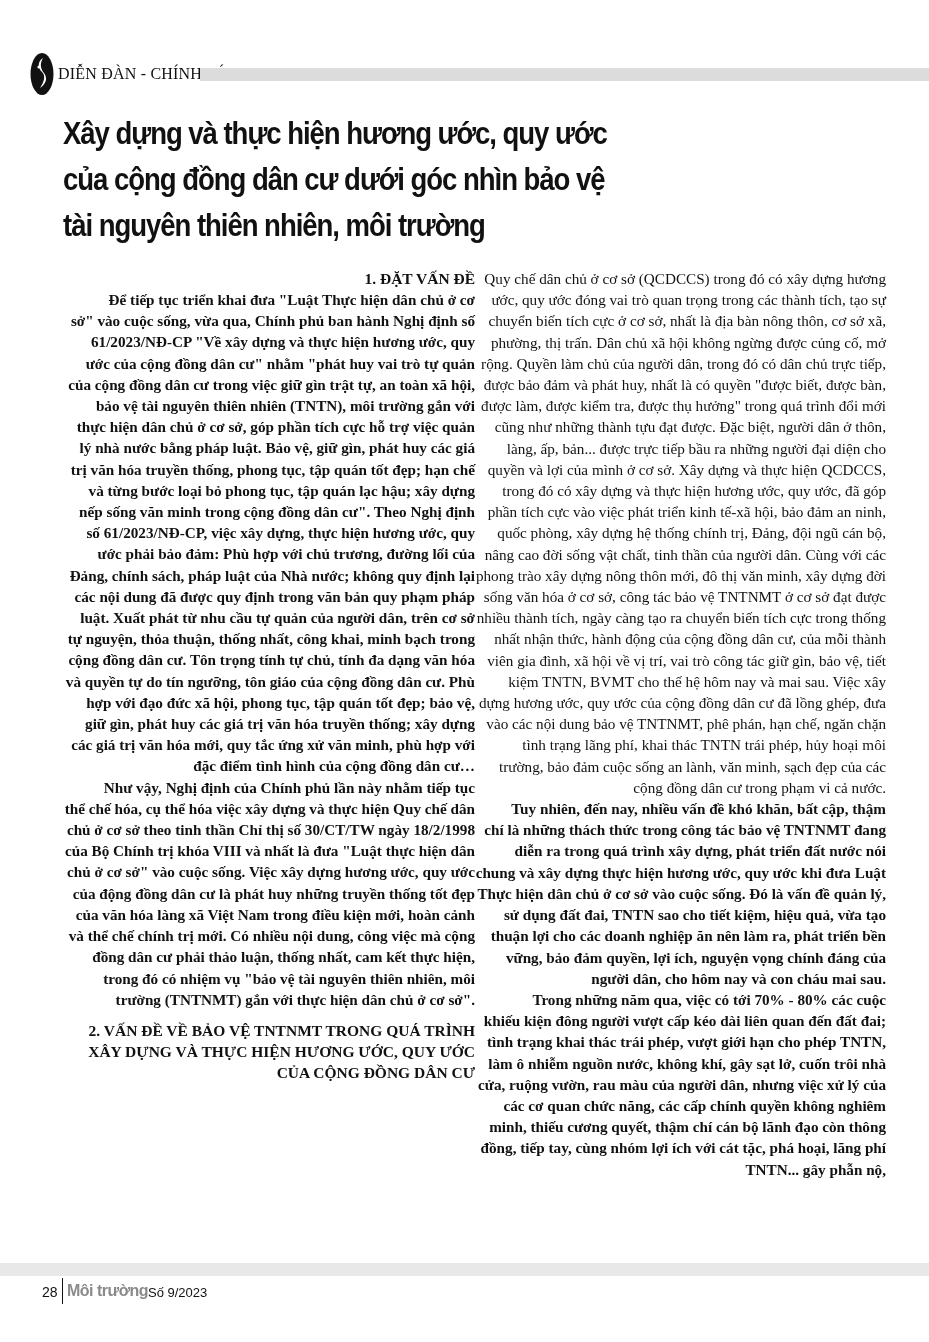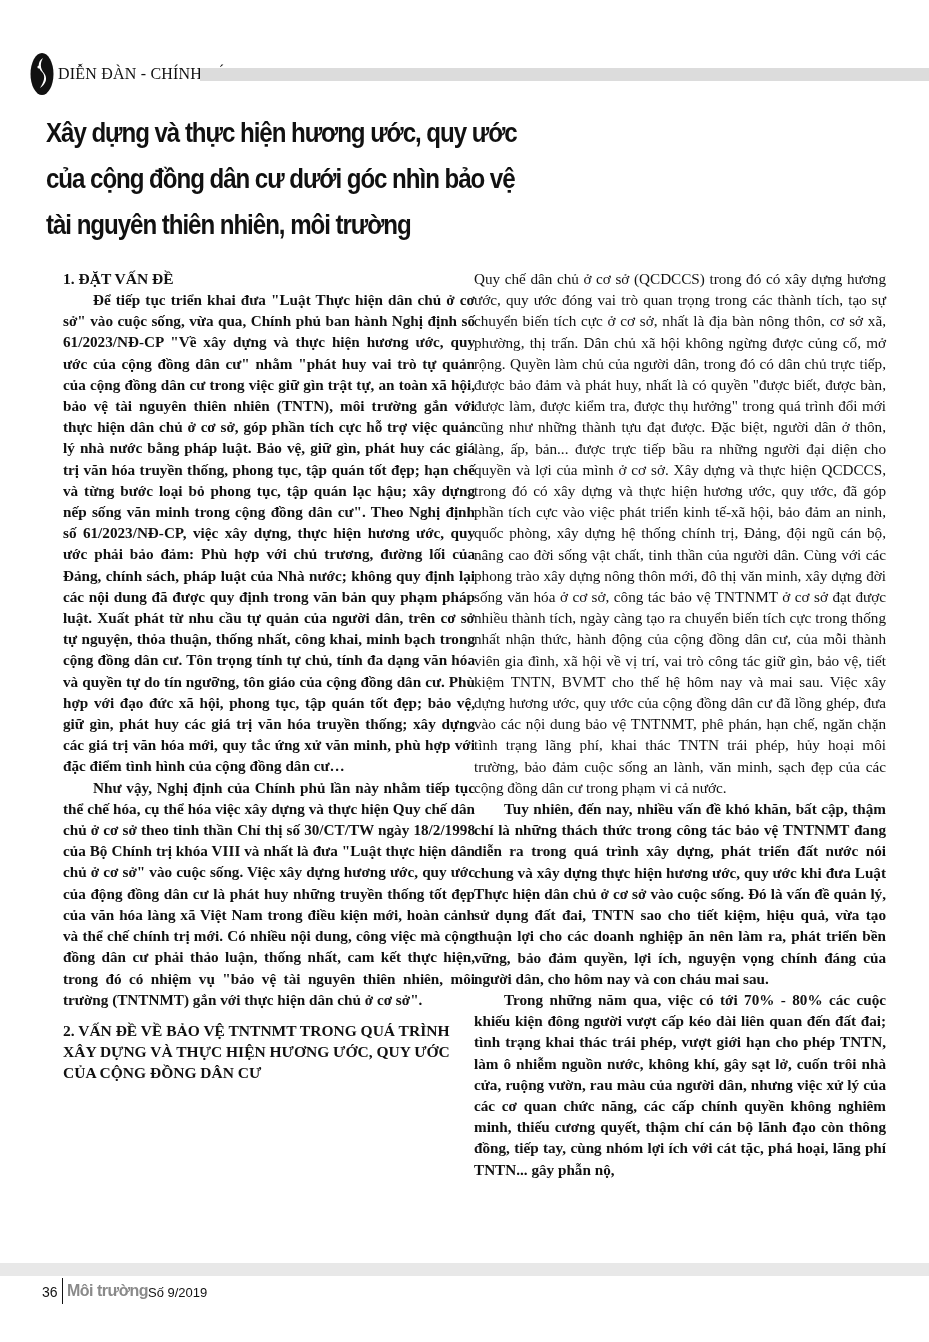--- a/index.html
+++ b/index.html
@@ -5,30 +5,30 @@
   html, body { margin: 0; padding: 0; background: #ffffff; }
   body { width: 929px; height: 1342px; position: relative; overflow: hidden;
          font-family: "Liberation Serif", "DejaVu Serif", serif; color: #111; }
 
   .section-header { position: absolute; top: 52px; left: 30px; width: 899px; height: 46px; }
   .section-logo { position: absolute; left: 0; top: 0; width: 24px; height: 44px; }
   .section-label { position: absolute; left: 54px; top: 13px; font-size: 16px; letter-spacing: 0.2px;
                    font-family: "Liberation Serif", serif; color: #111; }
   .section-bar { position: absolute; left: 140px; right: 0; top: 16px; height: 13px; background: #dcdcdc; }
 
-  .title { position: absolute; left: 46px; top: 110px; width: 820px;
+  .title { position: absolute; left: 63px; top: 110px; width: 820px;
            font-family: "Liberation Sans", "DejaVu Sans", sans-serif; font-weight: bold;
-           font-size: 28px; line-height: 46px; letter-spacing: -1.2px; color: #111; }
+           font-size: 32px; line-height: 46px; letter-spacing: -1.2px; color: #111; }
   .title div { white-space: nowrap; transform: scaleX(0.86); transform-origin: left center; }
 
   .col { position: absolute; top: 268px; width: 412px; font-size: 15.2px; line-height: 21.2px;
          text-align: justify; }
   .col-left { left: 63px; }
   .col-right { left: 474px; }
-  .col p { margin: 0; text-indent: 0; }
+  .col p { margin: 0; text-indent: 0; text-align: right; }
   .col p.indent { text-indent: 30px; font-weight: bold; }
 
   .byline { margin: 0 0 8px 0; font-size: 15.2px; }
   .byline .role { font-style: italic; }
   .byline .name { font-weight: bold; }
   .heading { font-weight: bold; font-size: 15.5px; line-height: 21px; margin: 0 0 12px 0; text-align: left; }
   .heading.h2 { margin-top: 10px; margin-bottom: 24px; }
 
   .footer-band { position: absolute; left: 0; top: 1263px; width: 929px; height: 13px; background: #e8e8e8; }
   .footer { position: absolute; left: 42px; top: 1278px; height: 30px; font-family: "Liberation Sans", sans-serif; }
@@ -65,17 +65,17 @@
 </div>
 
 <div class="col col-right">
   <p>Quy chế dân chủ ở cơ sở (QCDCCS) trong đó có xây dựng hương ước, quy ước đóng vai trò quan trọng trong các thành tích, tạo sự chuyển biến tích cực ở cơ sở, nhất là địa bàn nông thôn, cơ sở xã, phường, thị trấn. Dân chủ xã hội không ngừng được củng cố, mở rộng. Quyền làm chủ của người dân, trong đó có dân chủ trực tiếp, được bảo đảm và phát huy, nhất là có quyền "được biết, được bàn, được làm, được kiểm tra, được thụ hưởng" trong quá trình đổi mới cũng như những thành tựu đạt được. Đặc biệt, người dân ở thôn, làng, ấp, bản... được trực tiếp bầu ra những người đại diện cho quyền và lợi của mình ở cơ sở. Xây dựng và thực hiện QCDCCS, trong đó có xây dựng và thực hiện hương ước, quy ước, đã góp phần tích cực vào việc phát triển kinh tế-xã hội, bảo đảm an ninh, quốc phòng, xây dựng hệ thống chính trị, Đảng, đội ngũ cán bộ, nâng cao đời sống vật chất, tinh thần của người dân. Cùng với các phong trào xây dựng nông thôn mới, đô thị văn minh, xây dựng đời sống văn hóa ở cơ sở, công tác bảo vệ TNTNMT ở cơ sở đạt được nhiều thành tích, ngày càng tạo ra chuyển biến tích cực trong thống nhất nhận thức, hành động của cộng đồng dân cư, của mỗi thành viên gia đình, xã hội về vị trí, vai trò công tác giữ gìn, bảo vệ, tiết kiệm TNTN, BVMT cho thế hệ hôm nay và mai sau. Việc xây dựng hương ước, quy ước của cộng đồng dân cư đã lồng ghép, đưa vào các nội dung bảo vệ TNTNMT, phê phán, hạn chế, ngăn chặn tình trạng lãng phí, khai thác TNTN trái phép, hủy hoại môi trường, bảo đảm cuộc sống an lành, văn minh, sạch đẹp của các cộng đồng dân cư trong phạm vi cả nước.</p>
   <p class="indent">Tuy nhiên, đến nay, nhiều vấn đề khó khăn, bất cập, thậm chí là những thách thức trong công tác bảo vệ TNTNMT đang diễn ra trong quá trình xây dựng, phát triển đất nước nói chung và xây dựng thực hiện hương ước, quy ước khi đưa Luật Thực hiện dân chủ ở cơ sở vào cuộc sống. Đó là vấn đề quản lý, sử dụng đất đai, TNTN sao cho tiết kiệm, hiệu quả, vừa tạo thuận lợi cho các doanh nghiệp ăn nên làm ra, phát triển bền vững, bảo đảm quyền, lợi ích, nguyện vọng chính đáng của người dân, cho hôm nay và con cháu mai sau.</p>
   <p class="indent">Trong những năm qua, việc có tới 70% - 80% các cuộc khiếu kiện đông người vượt cấp kéo dài liên quan đến đất đai; tình trạng khai thác trái phép, vượt giới hạn cho phép TNTN, làm ô nhiễm nguồn nước, không khí, gây sạt lở, cuốn trôi nhà cửa, ruộng vườn, rau màu của người dân, nhưng việc xử lý của các cơ quan chức năng, các cấp chính quyền không nghiêm minh, thiếu cương quyết, thậm chí cán bộ lãnh đạo còn thông đồng, tiếp tay, cùng nhóm lợi ích với cát tặc, phá hoại, lãng phí TNTN... gây phẫn nộ,</p>
 </div>
 
 <div class="footer-band"></div>
 <div class="footer">
-  <span class="page-num">36</span>
+  <span class="page-num">28</span>
   <div class="footer-divider"></div>
   <span class="mag-name">Môi trường</span>
-  <span class="issue">Số 9/2019</span>
+  <span class="issue">Số 9/2023</span>
 </div>
 
 </body></html>

